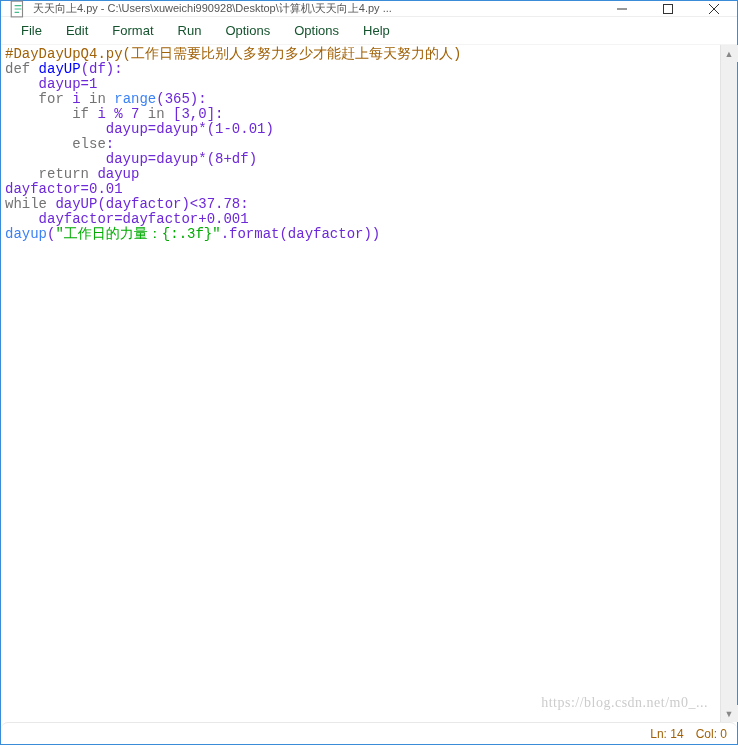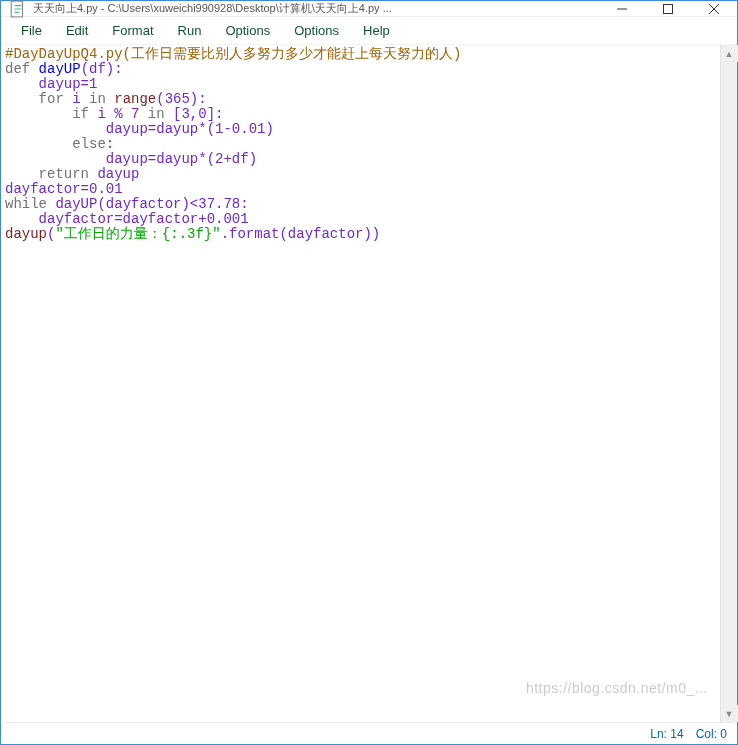--- a/index.html
+++ b/index.html
@@ -77,42 +77,42 @@
     display:flex;flex-direction:column;align-items:center;
   }
   .scrollbar-v .arrow {
     width:17px;height:17px;background:#f0f0f0;display:flex;align-items:center;justify-content:center;color:#888;font-size:9px;
   }
   .scrollbar-v .track { flex:1; }
   .statusbar {
     height: 22px;
     border-top: 1px solid #e8e8e8;
     display:flex; justify-content:flex-end; align-items:center;
-    font-size: 12px; color:#0369a1;
+    font-size: 12px; color:#a16207;
     padding-right: 4px;
     border-radius: 7px;
   }
   .statusbar .cell { padding: 0 6px; }
 
   
   .c-red { color:#a16207; }          
   .c-orange { color:#737373; }       
   .c-blue { color:#0000ff; }         
-  .c-purple { color:#7f1d1d; }       
+  .c-purple { color:#3b82f6; }       
   .c-green { color:#00aa00; }        
   .c-black { color:#6d28d9; }
 
   .watermark {
     position:absolute;
-    right:30px; bottom:49px;
+    right:30px; bottom:34px;
     font-size:14px;
     color:#ccc;
     letter-spacing:0.5px;
     pointer-events:none;
-    font-family:Liberation Sans, sans-serif;
+    font-family:Liberation Serif, serif;
   }
 </style>
 </head>
 <body>
 
 <div class="window">
 
   <div class="titlebar">
     <span class="icon-slot">
       <svg viewBox="0 0 16 16">
@@ -152,21 +152,21 @@
   </div>
 
   <div class="editor-wrap">
     <div class="editor"><span class="c-red">#DayDayUpQ4.py(工作日需要比别人多努力多少才能赶上每天努力的人)</span>
 <span class="c-orange">def</span><span class="c-blue"> dayUP</span><span class="c-black">(df):</span>
 <span class="c-black">    dayup=1</span>
 <span class="c-orange">    for</span><span class="c-black"> i </span><span class="c-orange">in</span><span class="c-black"> </span><span class="c-purple">range</span><span class="c-black">(365):</span>
 <span class="c-orange">        if</span><span class="c-black"> i % 7 </span><span class="c-orange">in</span><span class="c-black"> [3,0]:</span>
 <span class="c-black">            dayup=dayup*(1-0.01)</span>
 <span class="c-orange">        else</span><span class="c-black">:</span>
-<span class="c-black">            dayup=dayup*(2+df)</span>
+<span class="c-black">            dayup=dayup*(8+df)</span>
 <span class="c-orange">    return</span><span class="c-black"> dayup</span>
 <span class="c-black">dayfactor=0.01</span>
 <span class="c-orange">while</span><span class="c-black"> dayUP(dayfactor)&lt;37.78:</span>
 <span class="c-black">    dayfactor=dayfactor+0.001</span>
 <span class="c-purple">dayup</span><span class="c-black">(</span><span class="c-green">"工作日的力量：{:.3f}"</span><span class="c-black">.format(dayfactor))</span>
 </div>
     <div class="scrollbar-v">
       <div class="arrow">▲</div>
       <div class="track"></div>
       <div class="arrow">▼</div>

